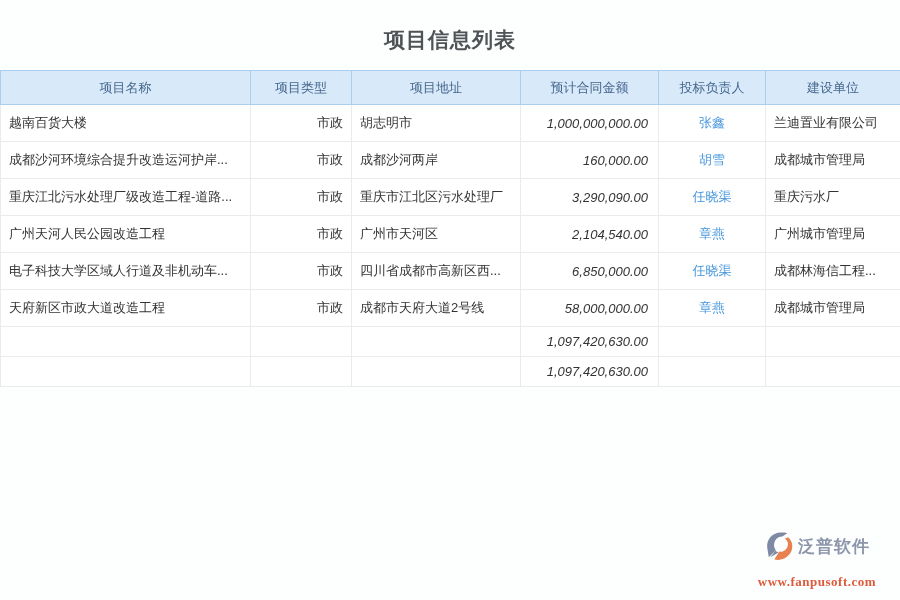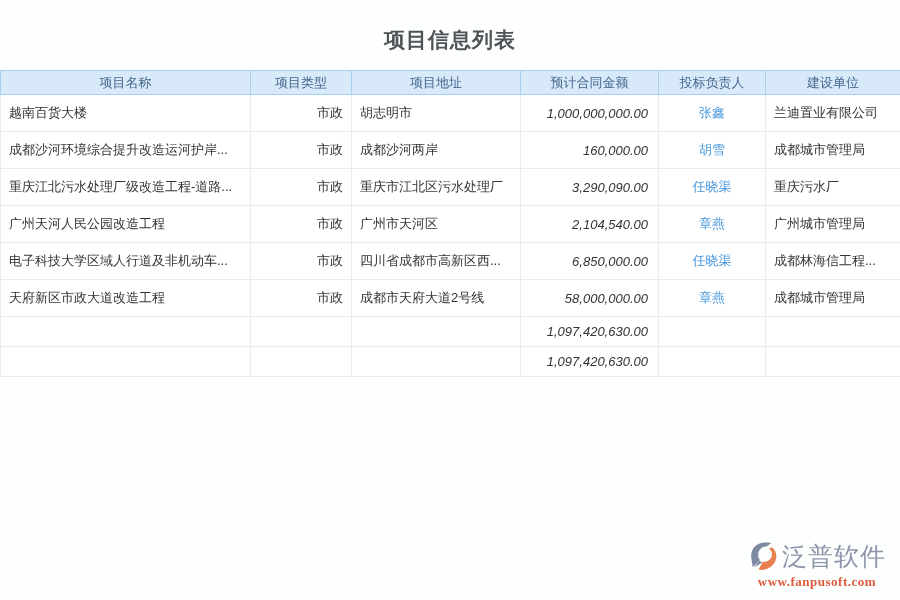--- a/index.html
+++ b/index.html
@@ -25,21 +25,21 @@
     top: 70px; left: 0;
     width: 900px;
     border-collapse: collapse;
     table-layout: fixed;
     font-size: 13px;
     color: #333;
   }
   .project-table th {
     background: #d8e9f9;
     border: 1px solid #a9cfee;
-    height: 24px;
+    height: 34px;
     font-size: 13px;
     font-weight: normal;
     color: #45678d;
     text-align: center;
     white-space: nowrap;
     overflow: hidden;
   }
   .project-table td {
     border: 1px solid #ebebeb;
     height: 37px;
@@ -71,27 +71,27 @@
     text-align: center;
     line-height: 1;
   }
   .footer-logo .logo-row {
     display: flex;
     align-items: center;
     justify-content: center;
     gap: 2px;
   }
   .brand-text {
-    font-size: 25px;
-    font-weight: normal;
+    font-size: 17px;
+    font-weight: bold;
     color: #8c96ab;
     letter-spacing: 1px;
   }
   .brand-url {
-    margin-top: 3px;
+    margin-top: 13px;
     font-family: "Liberation Serif", "DejaVu Serif", serif;
     font-size: 13px;
     font-weight: bold;
     color: #dd5b3c;
     letter-spacing: 0.5px;
   }
 </style>
 </head>
 <body>
 

